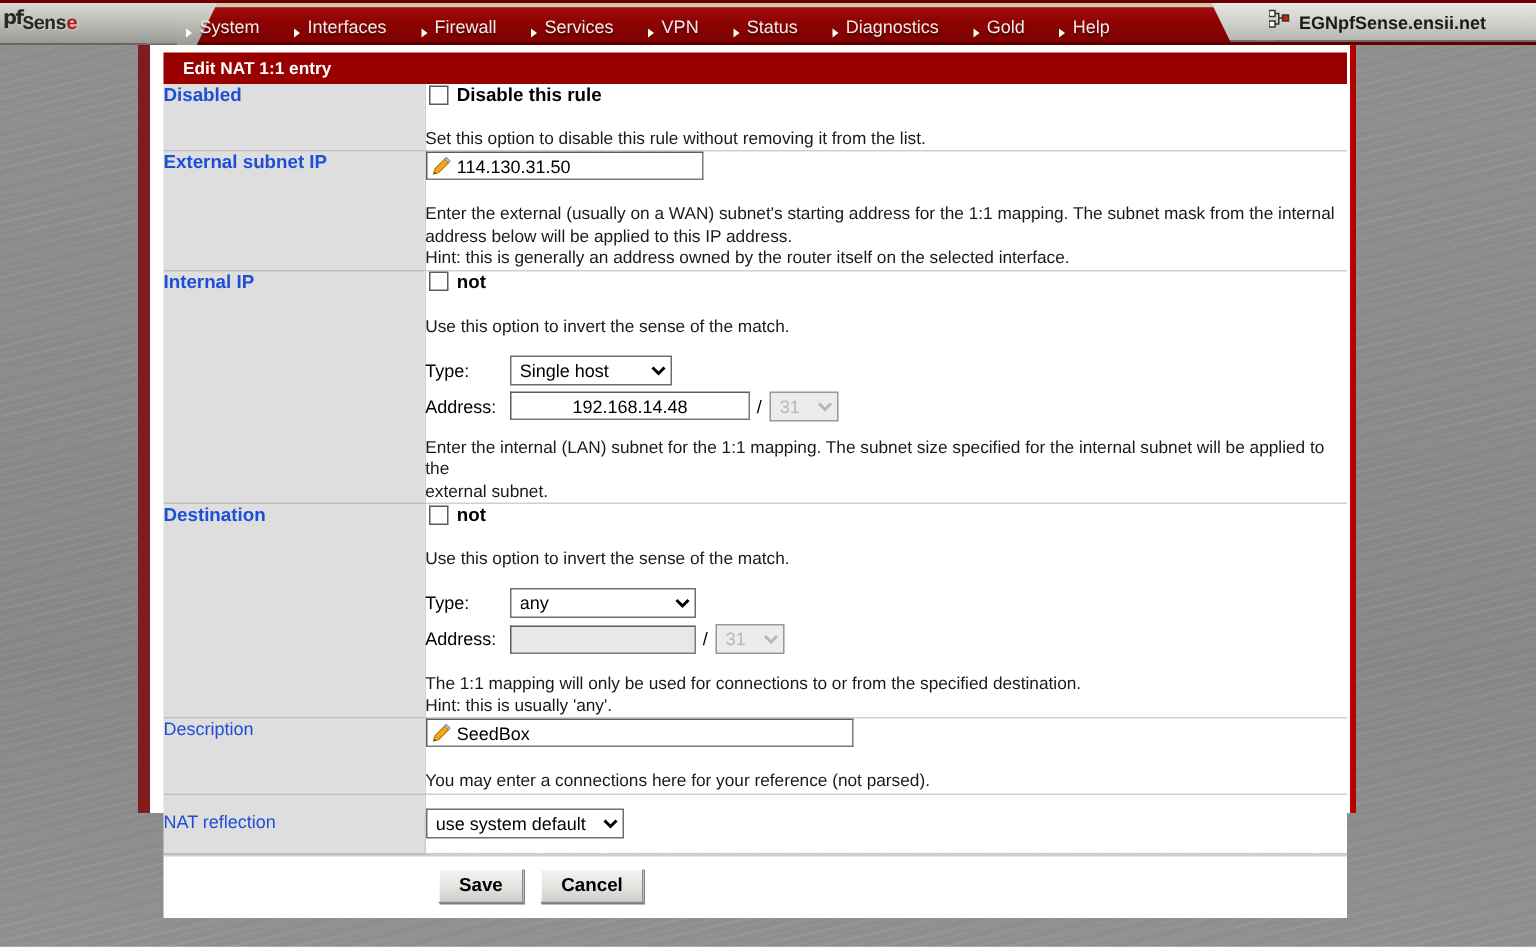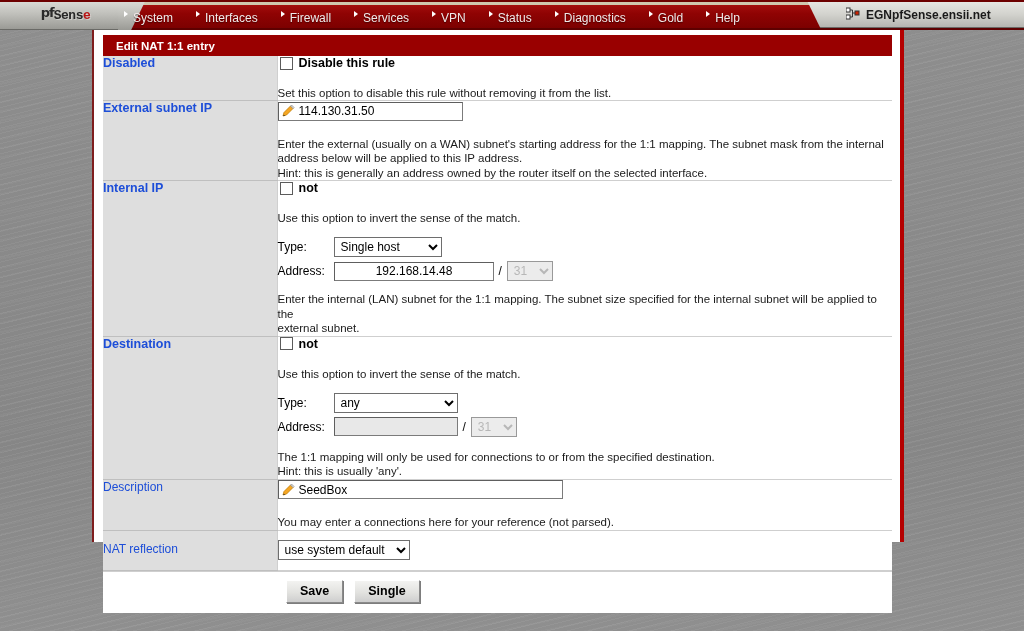--- a/index.html
+++ b/index.html
@@ -43,23 +43,22 @@
     background:#5e0000;
   }
 
   
   #logo {
     position: absolute; top: 2px; left: 0;
     width: 118px; height: 28px;
     background: linear-gradient(180deg,#d9d9d4 0%, #bfbfba 45%, #9a9a95 100%);
     border-bottom: 1px solid #6a6a66;
     display: flex; align-items: center;
-    padding-left: 13px;
+    padding-left: 2px;
     z-index: 5;
-    justify-content: center;
   }
   #logo-skew {
     position:absolute; top:2px; left:104px;
     width: 34px; height: 28px;
     background: linear-gradient(180deg,#d9d9d4 0%, #bfbfba 45%, #9a9a95 100%);
     transform: skewX(-26deg);
     z-index: 4;
   }
   .logo-pf {
     font-family: "DejaVu Sans", sans-serif;
@@ -78,21 +77,21 @@
   }
   .logo-sense .red { color: #b81414; }
 
   #navitems {
     position: absolute; top: 5px; left: 124px;
     height: 25px;
     display: flex; align-items: center;
     z-index: 6;
   }
   .navitem {
-    display: flex; align-items: flex-start;
+    display: flex; align-items: flex-end;
     color: #f2e9e9;
     font-size: 12px;
     margin-right: 23px;
     cursor: pointer;
     white-space: nowrap;
     text-shadow: 0 1px 1px rgba(0,0,0,0.45);
   }
   .navitem .arrow {
     display:inline-block;
     width: 0; height: 0;
@@ -125,21 +124,21 @@
     margin-left: 6px;
     white-space: nowrap;
   }
 
   
   #content {
     position: absolute;
     top: 30px; left: 92px;
     width: 812px; height: 512px;
     background: #ffffff;
-    border-left: 2px solid #7f1d1d;
+    border-left: 8px solid #7f1d1d;
     border-right: 4px solid #b50000;
   }
   #page-title-bar {
     height: 21px;
     background: #990000;
     color: #ffffff;
     font-size: 11.5px; font-weight: bold;
     display: flex; align-items: center;
     padding-left: 13px;
     margin: 5px 0 0 9px;
@@ -454,16 +453,16 @@
           <option>use system default</option>
         </select>
       </td>
     </tr>
 
   </tbody>
     </table>
 
   <div id="buttonbar">
     <button class="btn">Save</button>
-    <button class="btn">Single</button>
+    <button class="btn">Cancel</button>
   </div>
 
 </div>
 
 </body></html>

